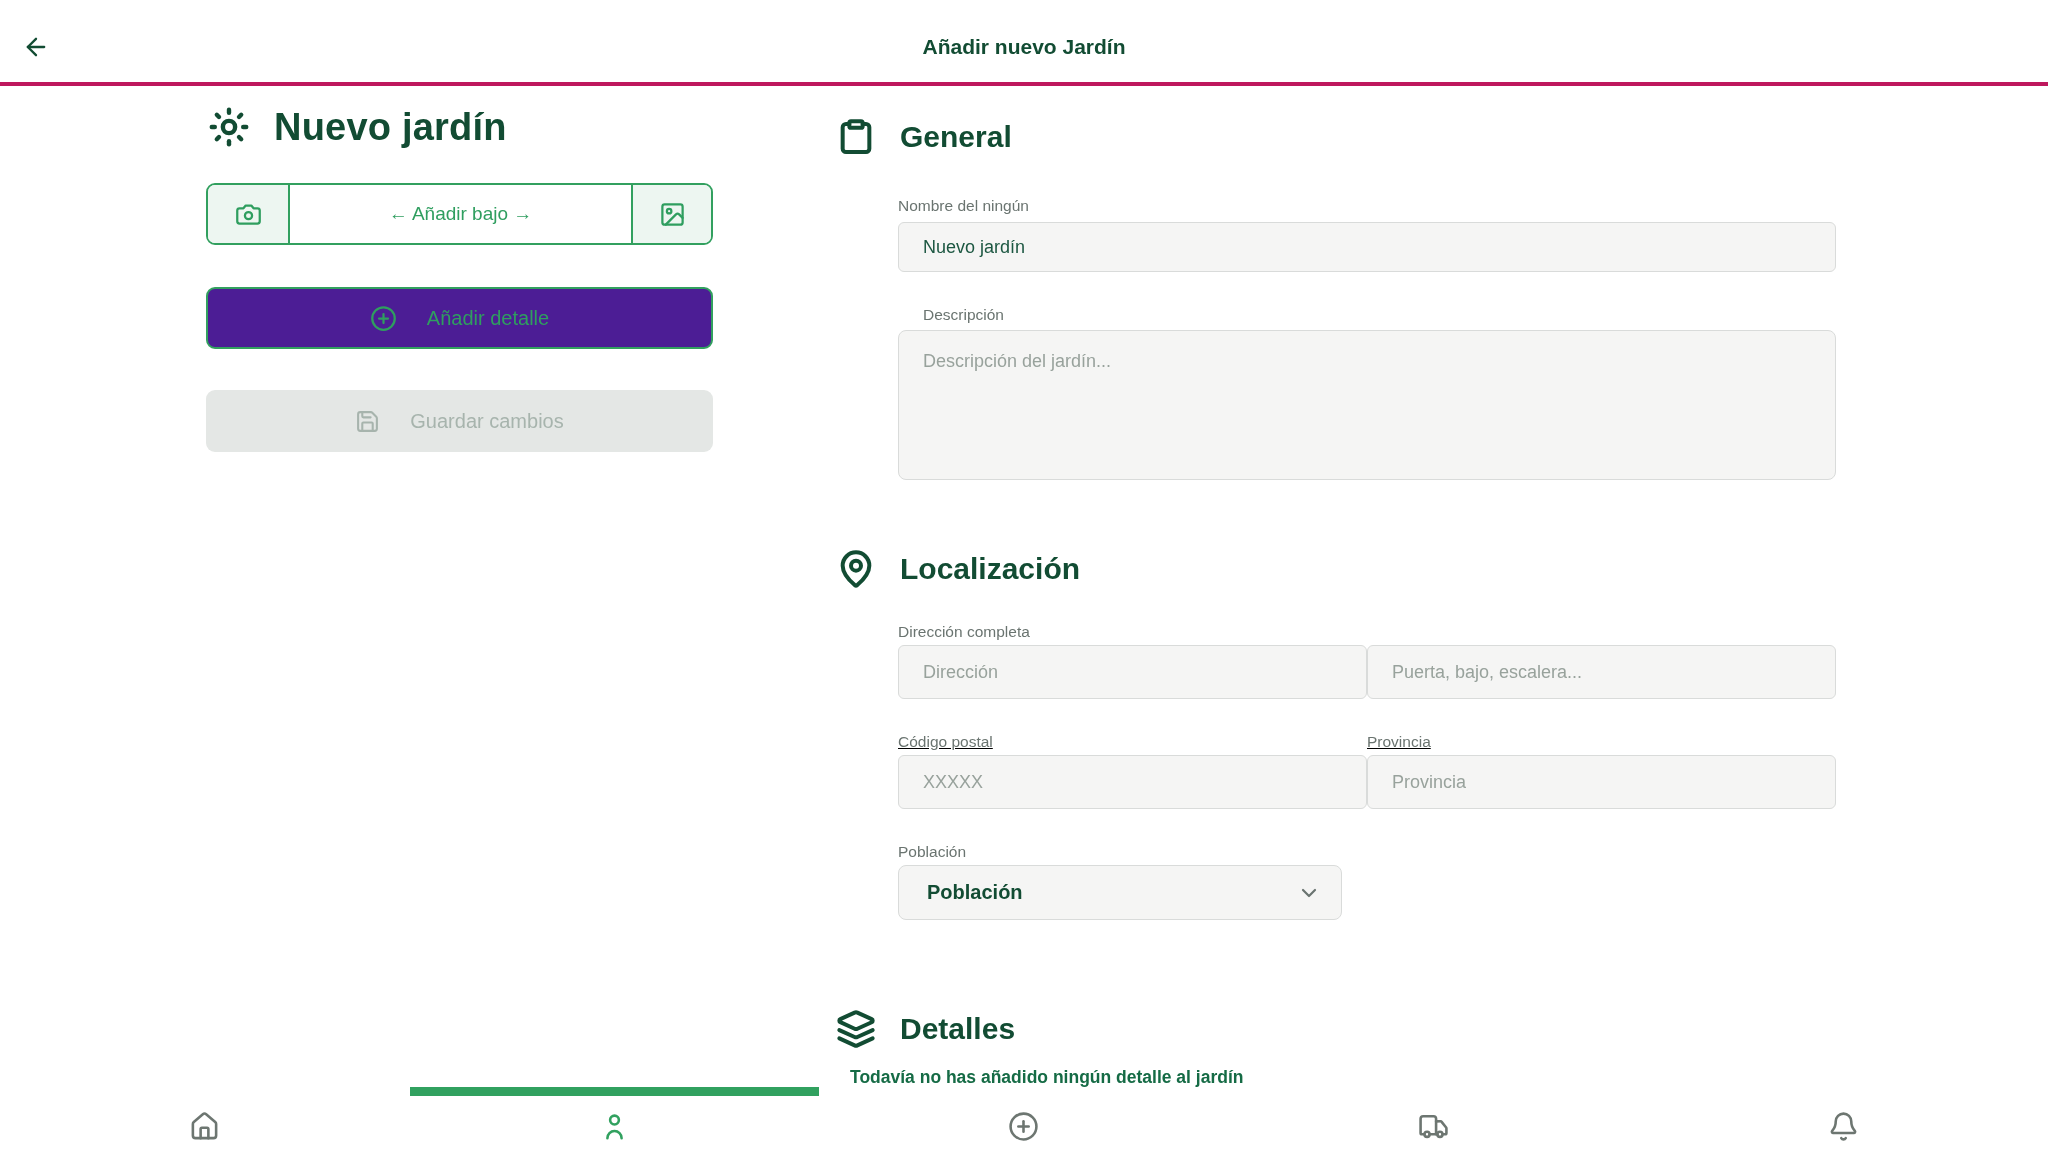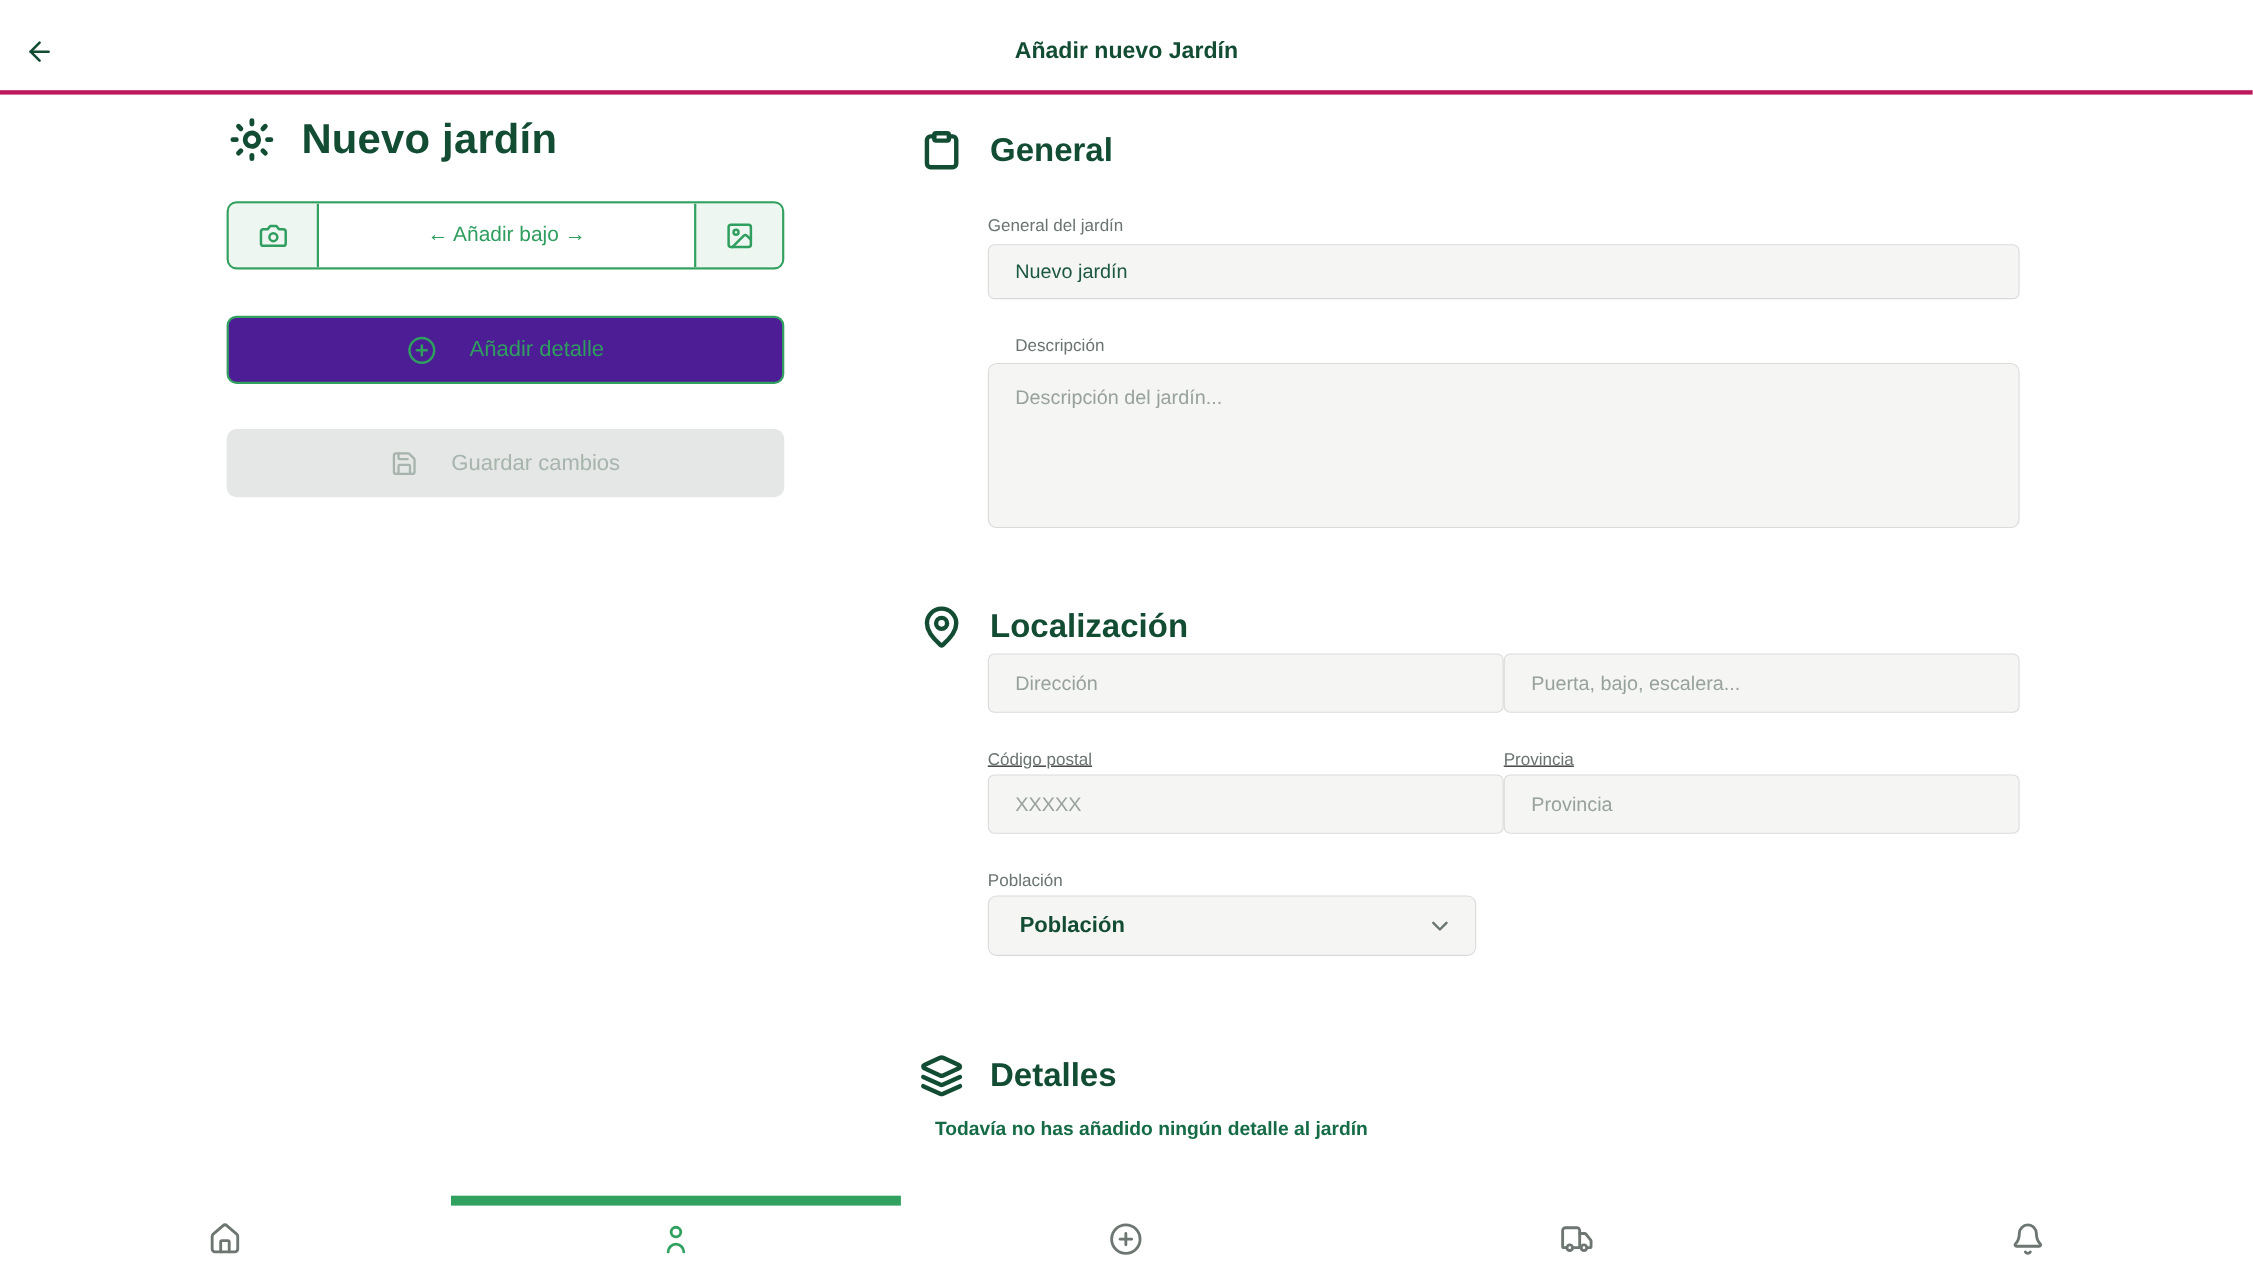--- a/index.html
+++ b/index.html
@@ -159,38 +159,39 @@
     <span style="display:flex;">
       <svg width="40" height="40" viewBox="0 0 24 24" fill="none" stroke="currentColor" stroke-width="2.4" stroke-linecap="round" stroke-linejoin="round">
           <rect x="8" y="2.5" width="8" height="4" rx="1"></rect>
           <path d="M16 4.2h2a2 2 0 0 1 2 2V19a2 2 0 0 1-2 2H6a2 2 0 0 1-2-2V6.2a2 2 0 0 1 2-2h2"></path>
         </svg>
     </span>
     <h2>General</h2>
   </div>
 
   <div class="fields">
-    <label class="flabel lbl-name">General del jardín</label>
+    <label class="flabel lbl-name">Nombre del ningún</label>
     <input class="tinput" type="text" value="Nuevo jardín" style="">
 
     <label class="flabel lbl-desc">Descripción</label>
     <textarea class="tarea" placeholder="Descripción del jardín..." style=""></textarea>
   </div>
 
   <div class="sec-head sec-loc">
     <span style="display:flex;">
       <svg width="40" height="40" viewBox="0 0 24 24" fill="none" stroke="currentColor" stroke-width="2.4" stroke-linecap="round" stroke-linejoin="round">
           <path d="M20 10c0 4.99-5.54 10.19-7.4 11.8a1 1 0 0 1-1.2 0C9.54 20.19 4 14.99 4 10a8 8 0 0 1 16 0"></path>
           <circle cx="12" cy="10" r="3"></circle>
         </svg>
     </span>
     <h2>Localización</h2>
   </div>
 
   <div class="fields">
+    <label class="flabel lbl-addr">Dirección completa</label>
     <div class="addr-row">
       <input class="tinput" type="text" placeholder="Dirección" style="">
       <input class="tinput" type="text" placeholder="Puerta, bajo, escalera..." style="">
     </div>
 
     <div class="two-col">
       <div class="col">
         <label class="flabel">Código postal</label>
         <input class="tinput" type="text" placeholder="XXXXX" style="">
       </div>

